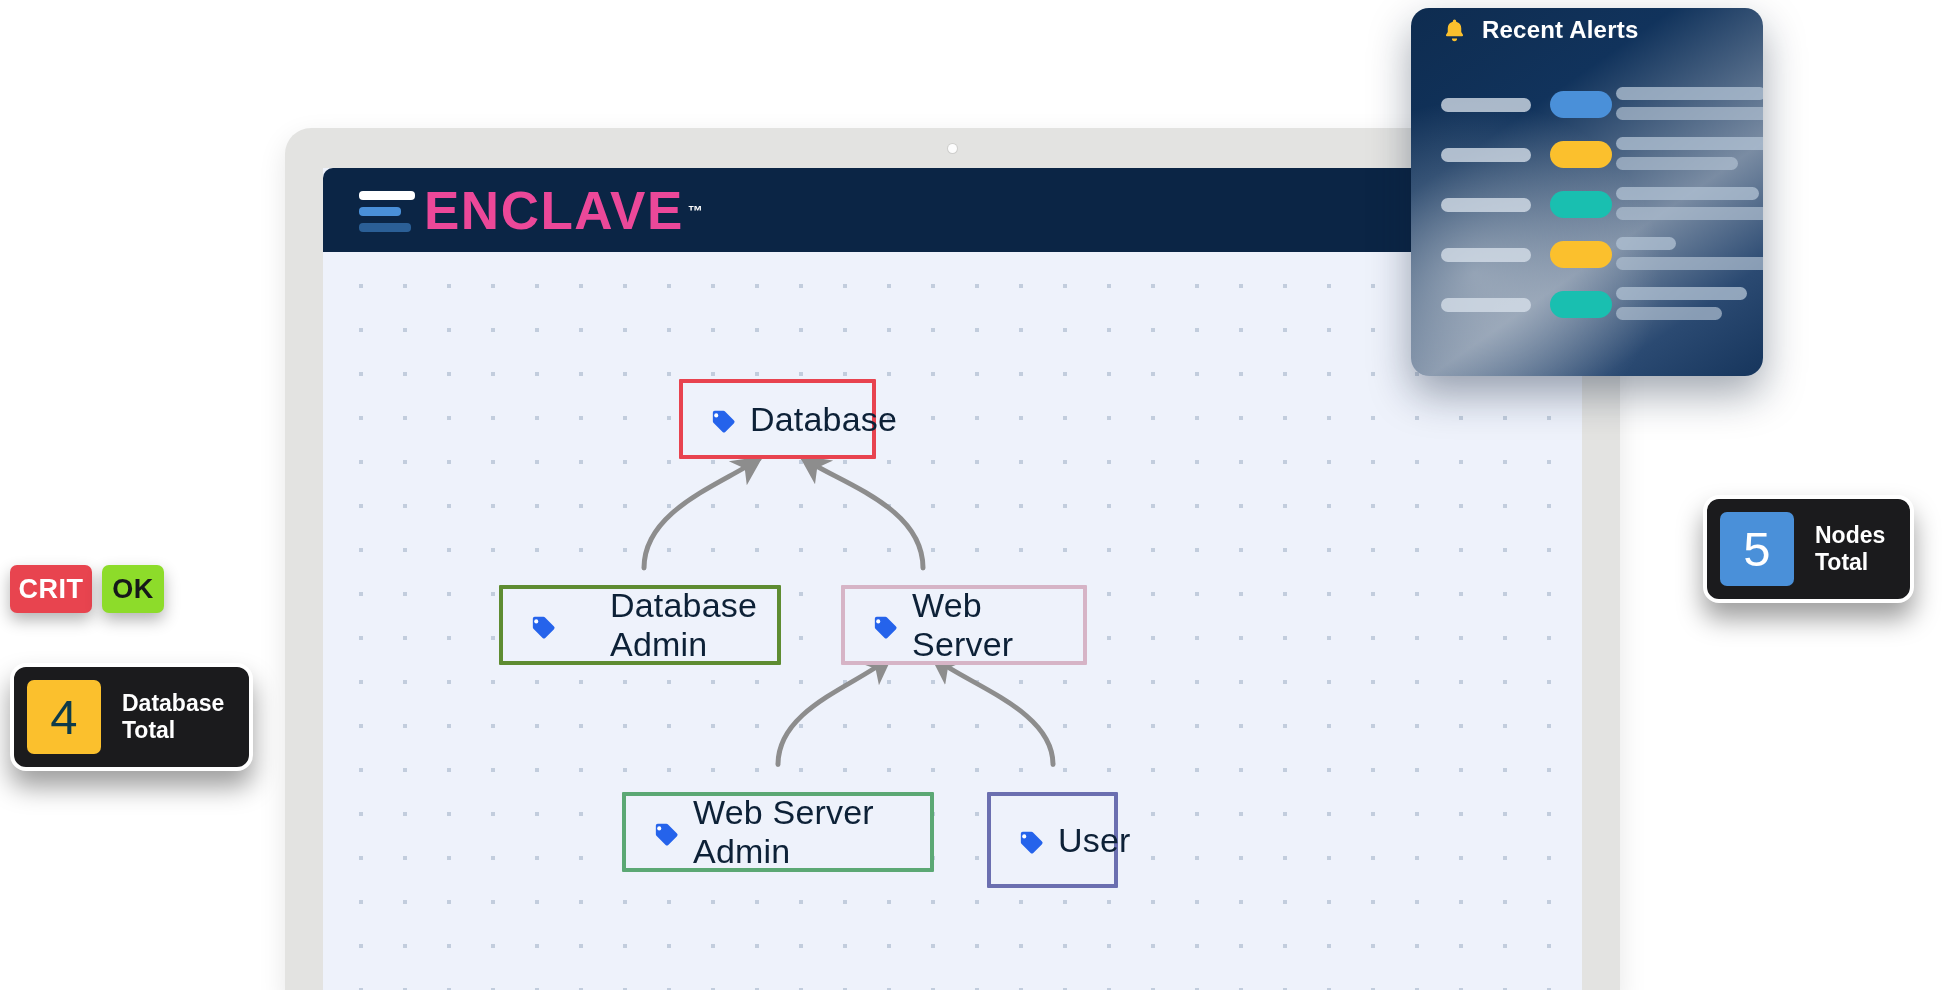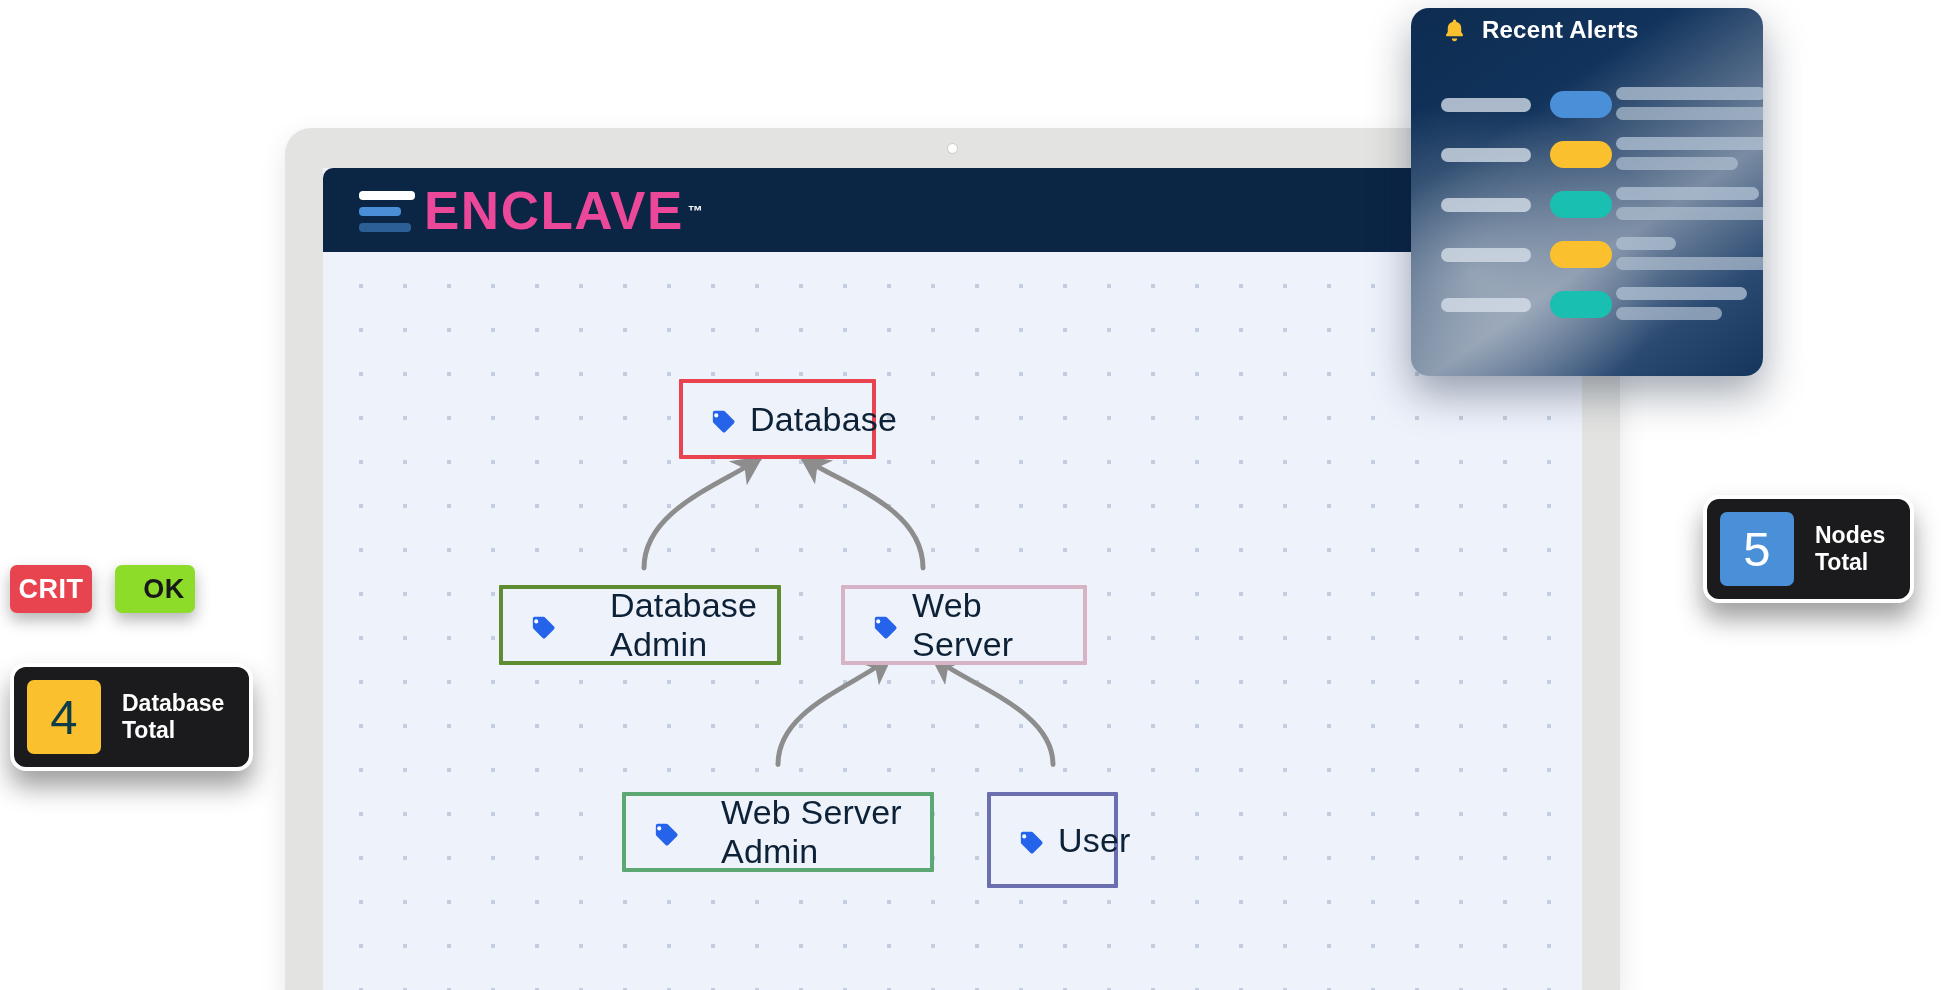--- a/index.html
+++ b/index.html
@@ -89,21 +89,21 @@
   .sk-l1{left:175px;height:13px;top:7px;background:rgba(176,192,210,.78);}
   .sk-l2{left:175px;height:13px;top:27px;background:rgba(176,192,210,.70);}
 
   
   .chip{
     position:absolute;border-radius:7px;display:flex;align-items:center;justify-content:center;
     font-size:27px;font-weight:700;letter-spacing:.5px;
     box-shadow:0 7px 16px rgba(0,0,0,.30);
   }
   .chip-crit{left:10px;top:565px;width:82px;height:48px;background:#e8444f;color:#fff;}
-  .chip-ok  {left:115px;top:565px;width:62px;height:48px;background:#8ddc2a;color:#16181a;padding-left:18px;}
+  .chip-ok  {left:102px;top:565px;width:62px;height:48px;background:#8ddc2a;color:#16181a;}
 
   .statcard{
     position:absolute;display:flex;align-items:center;box-sizing:border-box;
     background:#1b1b1d;border:4px solid #fff;border-radius:16px;padding:13px;
     box-shadow:0 16px 26px rgba(0,0,0,.38);
   }
   .statnum{
     width:74px;height:74px;border-radius:7px;flex:0 0 auto;
     display:flex;align-items:center;justify-content:center;
     font-size:49px;font-weight:400;line-height:1;
@@ -172,21 +172,21 @@
         </div>
 
         <div class="node n-webserver" style="border-color: rgb(214, 180, 198);">
           <svg class="tag" width="28" height="28" viewBox="0 0 24 24">
             <path d="M2.2 3.2 h10.2 a1.6 1.6 0 0 1 1.13 .47 l7.9 7.9 a1.6 1.6 0 0 1 0 2.26 l-7.5 7.5 a1.6 1.6 0 0 1 -2.26 0 l-7.9 -7.9 a1.6 1.6 0 0 1 -.47 -1.13 V4.8 a1.6 1.6 0 0 1 1.6 -1.6 z" fill="#2563eb"></path>
             <circle cx="6.2" cy="7.2" r="1.75" fill="#ffffff"></circle>
           </svg>
           <span>Web Server</span>
         </div>
 
-        <div class="node n-wsadmin" style="border-color: rgb(91, 168, 116); gap: 28px;">
+        <div class="node n-wsadmin" style="border-color: rgb(91, 168, 116);">
           <svg class="tag" width="28" height="28" viewBox="0 0 24 24">
             <path d="M2.2 3.2 h10.2 a1.6 1.6 0 0 1 1.13 .47 l7.9 7.9 a1.6 1.6 0 0 1 0 2.26 l-7.5 7.5 a1.6 1.6 0 0 1 -2.26 0 l-7.9 -7.9 a1.6 1.6 0 0 1 -.47 -1.13 V4.8 a1.6 1.6 0 0 1 1.6 -1.6 z" fill="#2563eb"></path>
             <circle cx="6.2" cy="7.2" r="1.75" fill="#ffffff"></circle>
           </svg>
           <span>Web Server Admin</span>
         </div>
 
         <div class="node n-user" style="border-color: rgb(107, 111, 176);">
           <svg class="tag" width="28" height="28" viewBox="0 0 24 24">
             <path d="M2.2 3.2 h10.2 a1.6 1.6 0 0 1 1.13 .47 l7.9 7.9 a1.6 1.6 0 0 1 0 2.26 l-7.5 7.5 a1.6 1.6 0 0 1 -2.26 0 l-7.9 -7.9 a1.6 1.6 0 0 1 -.47 -1.13 V4.8 a1.6 1.6 0 0 1 1.6 -1.6 z" fill="#2563eb"></path>

